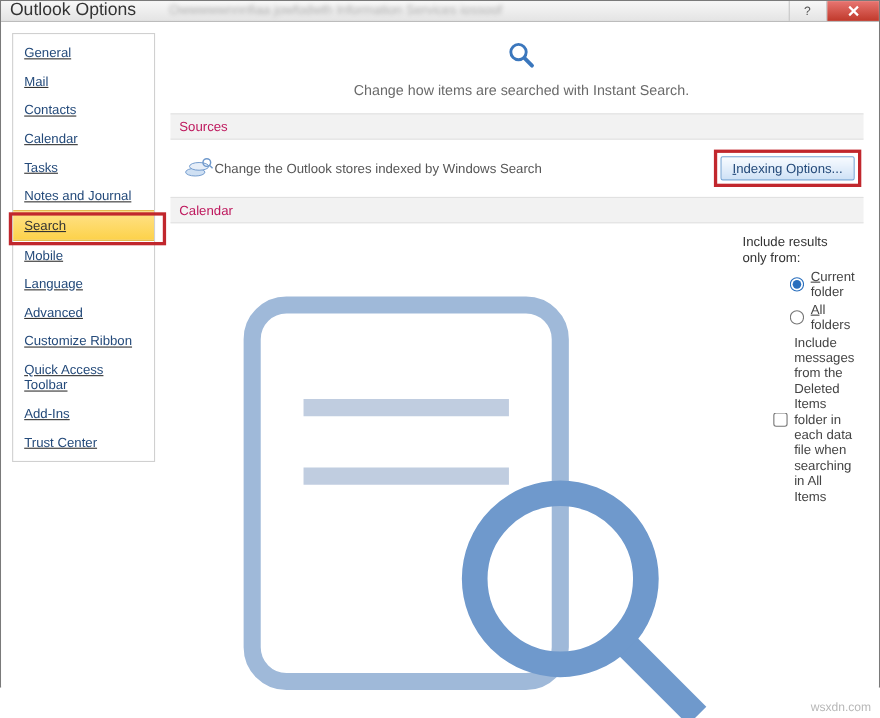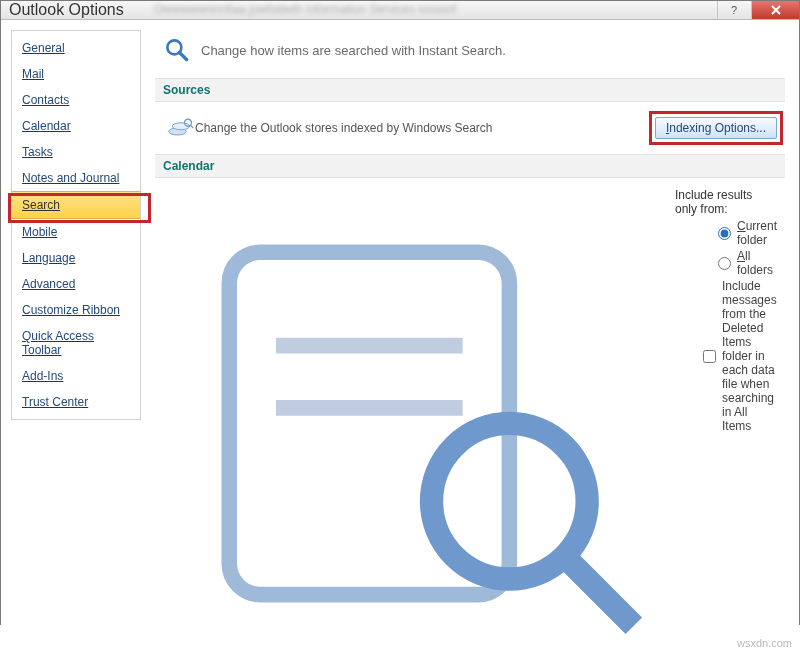--- a/index.html
+++ b/index.html
@@ -100,32 +100,33 @@
     flex: 1;
     display: flex;
     flex-direction: column;
     padding-right: 4px;
   }
   .hero {
     display: flex;
     align-items: center;
     gap: 10px;
     padding: 6px 0 14px 8px;
+    flex-direction: column;
   }
   .hero-icon {
     width: 28px; height: 28px;
   }
   .hero-text { color: #6a6a6a; font-size: 13px; }
   .group-header {
     background: #f2f2f2;
     border-top: 1px solid #e1e1e1;
     border-bottom: 1px solid #e1e1e1;
     padding: 4px 8px;
-    font-weight: 700;
-    color: #0f766e;
+    font-weight: 400;
+    color: #be185d;
     margin-bottom: 10px;
   }
   .row {
     display: flex;
     align-items: center;
     padding: 2px 8px 12px 12px;
   }
   .row .row-icon { width: 28px; height: 28px; flex: 0 0 28px; }
   .row .row-text { flex: 1; color: #555; }
   .btn {

